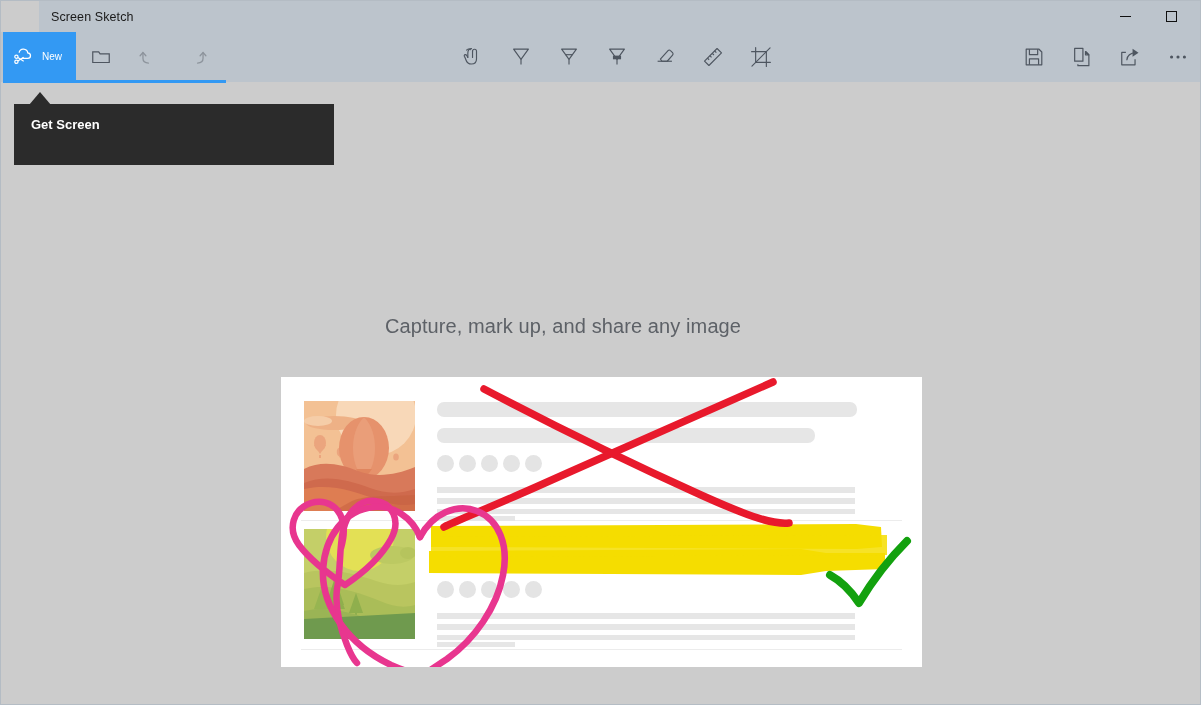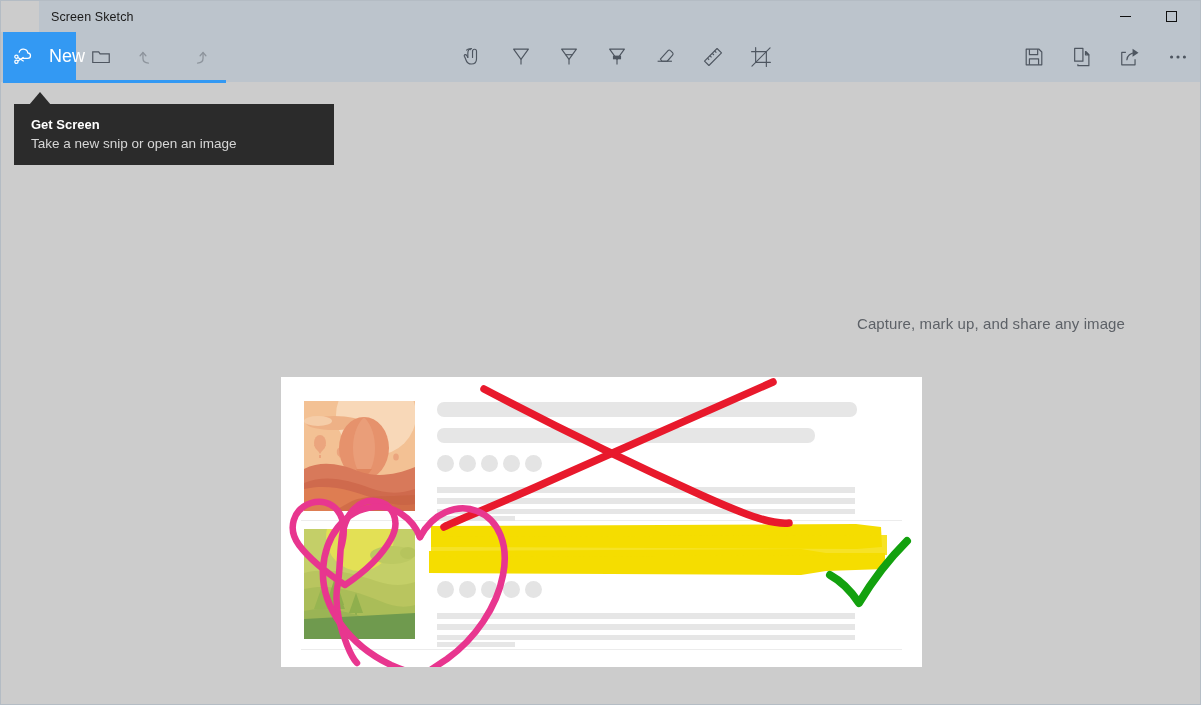--- a/index.html
+++ b/index.html
@@ -61,22 +61,22 @@
     color: #ffffff;
     cursor: pointer;
   }
   .new-underline {
     position: absolute; left: 2px; top: 79px;
     width: 223px; height: 3px;
     background: #3399f3;
   }
   .new-btn .snip-icon { margin-left: 9px; display:flex; }
   .new-btn .new-label {
-    margin-left: 14px;
-    font-size: 18px;
+    margin-left: 7px;
+    font-size: 10px;
     color: #ffffff;
   }
 
   .tb-icon {
     position: absolute; top: 31px;
     width: 48px; height: 49px;
     display: flex; align-items: center; justify-content: center;
     color: #4e5660;
     cursor: pointer;
   }
@@ -102,22 +102,22 @@
     line-height: 16px;
   }
   .callout-sub {
     font-size: 13.5px; color: #d6d6d6;
     line-height: 18px; margin-top: 2px;
   }
 
   
   .hero-head {
     position: absolute; left: 0; top: 314px;
-    width: 1124px; text-align: right;
-    font-size: 15px; color: #5d6167;
+    width: 1124px; text-align: center;
+    font-size: 20px; color: #5d6167;
     letter-spacing: 0.1px;
     user-select: none;
   }
 
   
   .card {
     position: absolute; left: 280px; top: 376px;
     width: 641px; height: 290px;
     background: #ffffff;
   }
@@ -285,21 +285,20 @@
     <svg width="22" height="22" viewBox="0 0 24 24">
       <circle cx="5" cy="12" r="1.7" fill="currentColor"></circle>
       <circle cx="12" cy="12" r="1.7" fill="currentColor"></circle>
       <circle cx="19" cy="12" r="1.7" fill="currentColor"></circle>
     </svg>
   </div>
 
   <div class="callout-arrow"></div>
   <div class="callout">
     <div class="callout-title">Get Screen</div>
-    <div class="callout-sub">Take a new snip or open an image</div>
   </div>
 
   <div class="hero-head">Capture, mark up, and share any image</div>
 
   <div class="card">
 
     <div class="card-sep"></div>
     <div class="card-sep2"></div>
 
     <div class="thumb thumb-desert">

